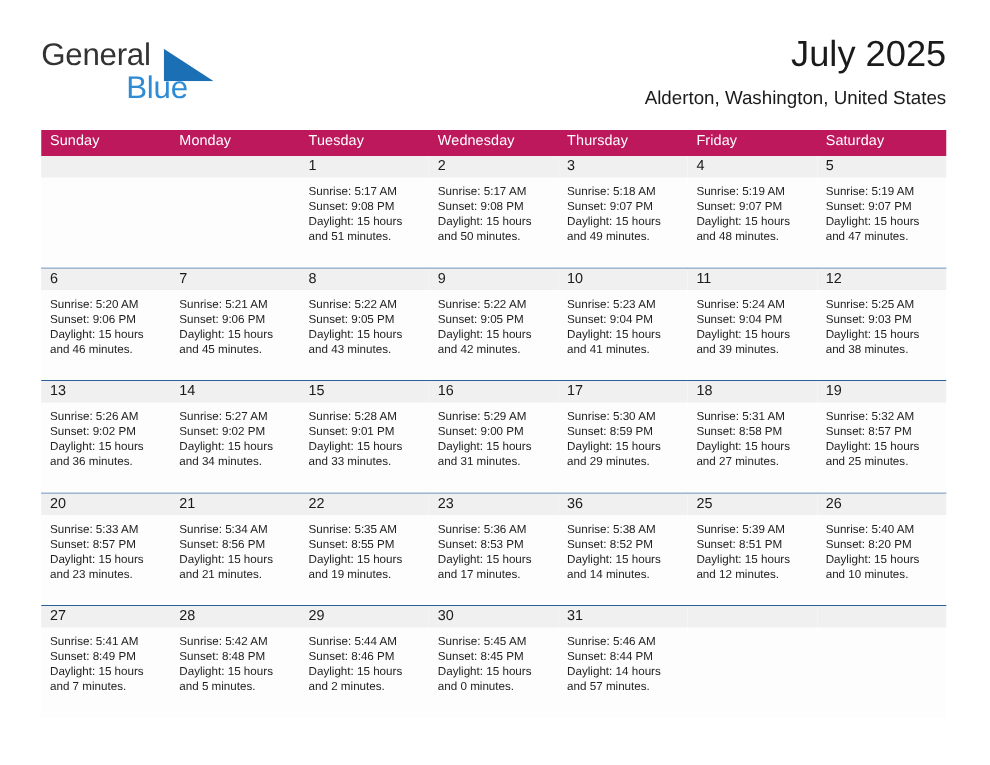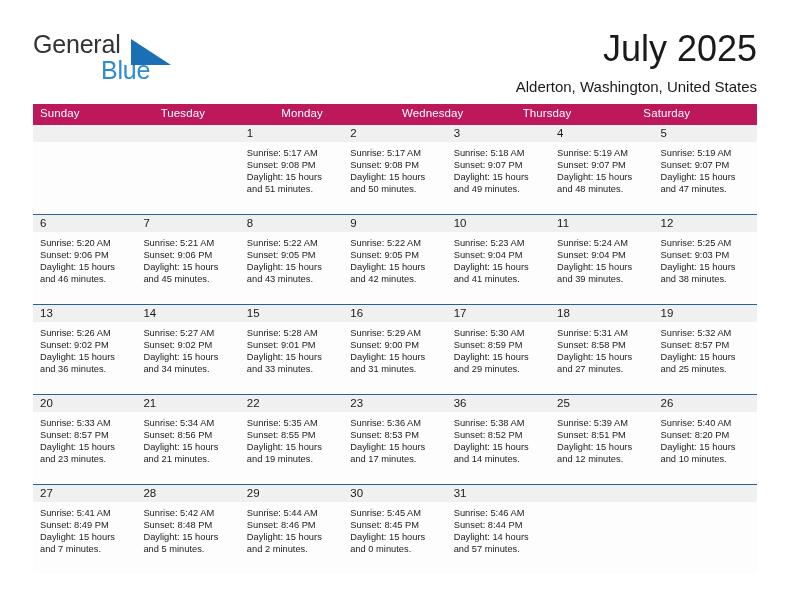--- a/index.html
+++ b/index.html
@@ -19,21 +19,21 @@
     position:absolute; left:0; top:0;
     font-size:25px; color:#333333; letter-spacing:-0.2px;
   }
   .logo-tri { position:absolute; left:98px; top:9px; }
   .logo-blue {
     position:absolute; left:56px; top:26px;
     font-size:25px; color:#2E8BD4; letter-spacing:-0.2px;margin-left:12px;
   }
 
   .titles { position:absolute; right:35px; top:28px; text-align:right; }
-  .cal-title { font-size:36px; color:#1a1a1a; font-weight:400; line-height:1.15; }
+  .cal-title { font-size:29px; color:#1a1a1a; font-weight:400; line-height:1.15; }
   .cal-sub   { font-size:15px; color:#1a1a1a; margin-top:9px; }
 
   
   .cal { position:absolute; left:33px; top:104px; width:724px; }
 
   .weekhead { display:flex; background:#be185d; height:21px; }
   .weekhead .wh {
     flex:1 1 0; min-width:0;
     color:#ffffff; font-size:11.5px;
     padding:4px 0 0 7px;
@@ -86,24 +86,25 @@
     <div class="titles">
       <div class="cal-title">July 2025</div>
       <div class="cal-sub">Alderton, Washington, United States</div>
     </div>
 
   </div>
 
   <div class="cal">
     <div class="weekhead" id="weekhead">
         <div class="wh">Sunday</div>
+        <div class="wh">Monday</div>
         <div class="wh">Tuesday</div>
-        <div class="wh">Monday</div>
         <div class="wh">Wednesday</div>
         <div class="wh">Thursday</div>
+        <div class="wh">Friday</div>
         <div class="wh">Saturday</div>
       </div>
     <div id="weeks">
         <div class="week first">
           <div class="cell empty">
             <div class="daynum-band"></div>
             <div class="info"></div>
           </div>
           <div class="cell empty">
             <div class="daynum-band"></div>

